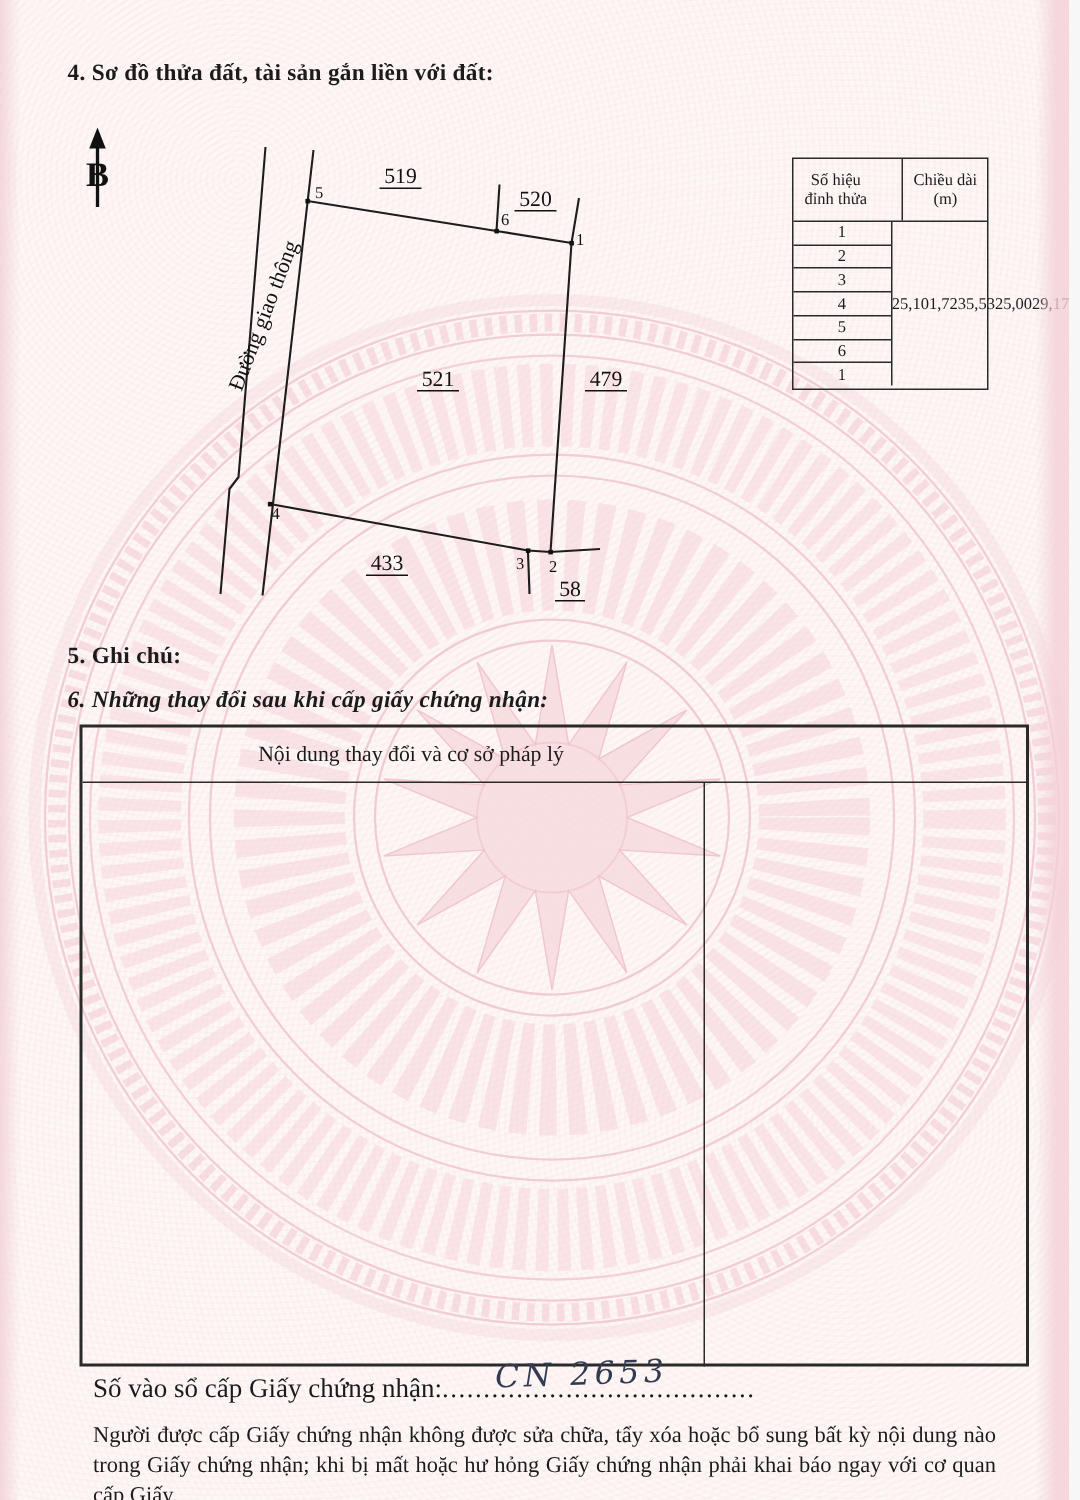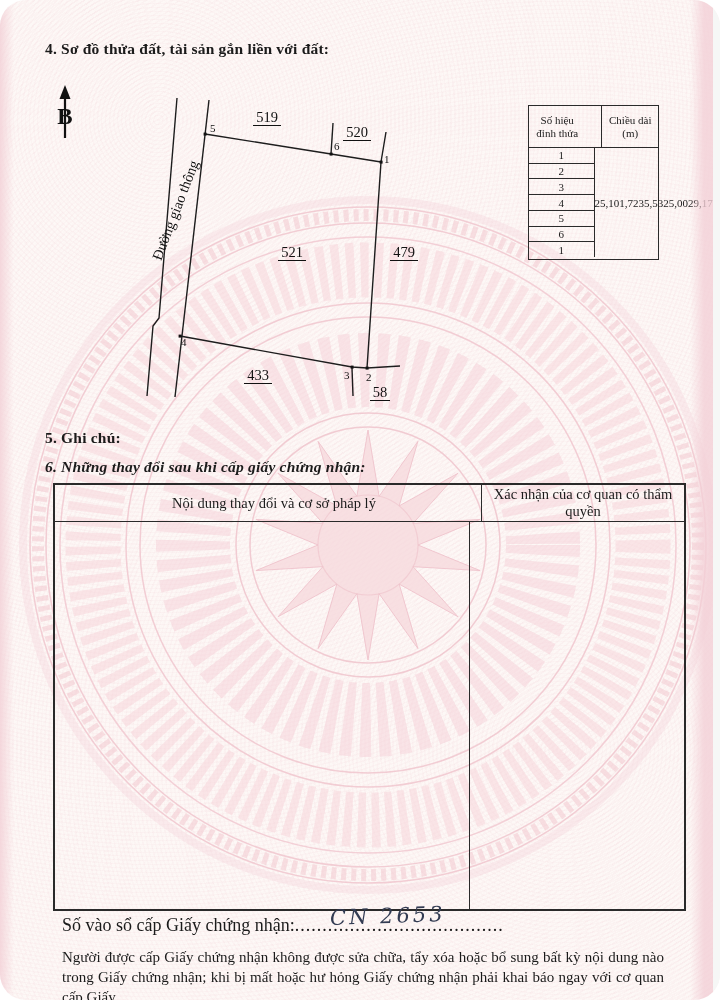--- a/index.html
+++ b/index.html
@@ -6,21 +6,20 @@
   html,body { width:720px; height:1000px; }
   body { font-family:"Liberation Serif","DejaVu Serif",serif; color:#1b1b1b; }
 
   .page {
     position:relative; width:720px; height:1000px; overflow:hidden;
     background-color:#fdf8f6;
     background-image:
       repeating-radial-gradient(circle at 22% 12%, rgba(238,198,206,0.10) 0 1.5px, rgba(255,255,255,0) 1.5px 4px),
       repeating-radial-gradient(circle at 78% 75%, rgba(238,198,206,0.09) 0 1.5px, rgba(255,255,255,0) 1.5px 4px),
       repeating-linear-gradient(115deg, rgba(244,214,220,0.06) 0 2px, rgba(255,255,255,0) 2px 5px);
-    border-radius: 26px;
   }
   .edge-left {
     position:absolute; left:0; top:0; width:14px; height:1000px;
     background:linear-gradient(90deg, rgba(243,210,216,0.85), rgba(243,210,216,0)); z-index:3;
   }
   .edge-right {
     position:absolute; right:0; top:0; width:30px; height:1000px;
     background:linear-gradient(270deg, #f6f7f6 0 7px, rgba(243,208,215,0.8) 7px 16px, rgba(243,208,215,0) 100%); z-index:3;
   }
   .watermark { position:absolute; left:0; top:0; z-index:0; }
@@ -184,21 +183,20 @@
         </div>
       </div>
     </div>
 
     <div class="sec-title" id="sec5">5. Ghi chú:</div>
     <div class="sec-title" id="sec6">6. Những thay đổi sau khi cấp giấy chứng nhận:</div>
 
     <div class="ctable">
       <div class="chead">
         <div class="c1">Nội dung thay đổi và cơ sở pháp lý</div>
-        <div class="c2">Xác nhận của cơ quan có thẩm quyền</div>
       </div>
       <div class="cbody">
         <div class="c1"></div>
         <div class="c2"></div>
       </div>
     </div>
 
     <div class="register">
       <span>Số vào sổ cấp Giấy chứng nhận:</span><span class="dots">......</span><span class="dots-under"><span class="reg-script">CN 2653</span><span class="dots">..............</span></span><span class="dots">..................</span>
     </div>

